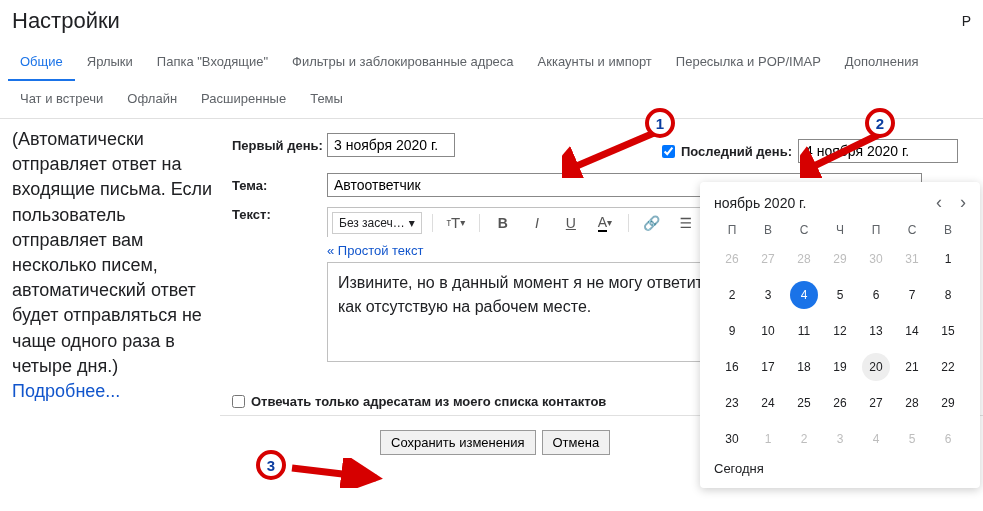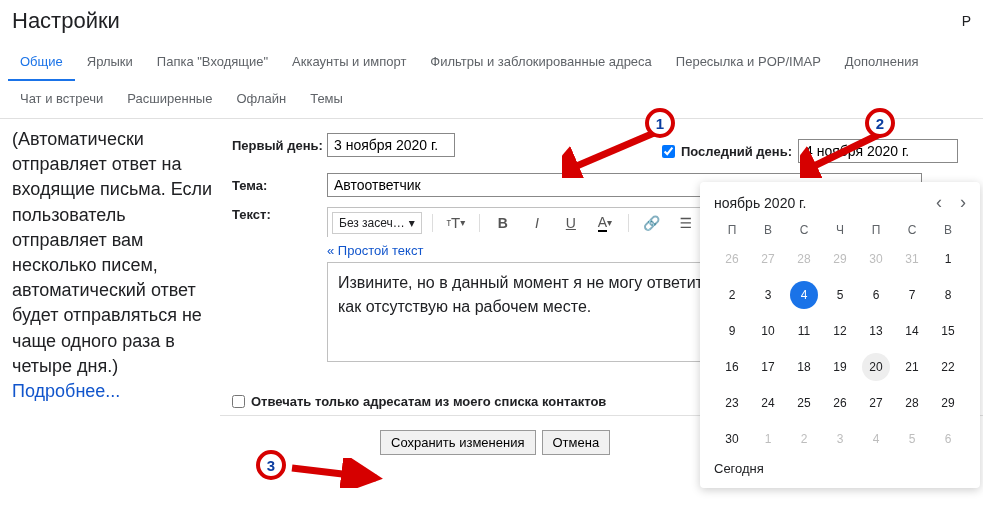--- a/index.html
+++ b/index.html
@@ -59,27 +59,27 @@
 
 <div class="header">
   <h1>Настройки</h1>
   <div class="right">P</div>
 </div>
 
 <div class="tabs" id="tabs-row1">
     <div class="tab active">Общие</div>
     <div class="tab">Ярлыки</div>
     <div class="tab">Папка "Входящие"</div>
+    <div class="tab">Фильтры и заблокированные адреса</div>
     <div class="tab">Аккаунты и импорт</div>
-    <div class="tab">Фильтры и заблокированные адреса</div>
     <div class="tab">Пересылка и POP/IMAP</div>
     <div class="tab">Дополнения</div>
     <div class="tab">Чат и встречи</div>
+    <div class="tab">Офлайн</div>
     <div class="tab">Расширенные</div>
-    <div class="tab">Офлайн</div>
     <div class="tab">Темы</div>
   </div>
 
 <div class="content">
   <div class="side">
     <span>(Автоматически отправляет ответ на входящие письма. Если пользователь отправляет вам несколько писем, автоматический ответ будет отправляться не чаще одного раза в четыре дня.)</span>
     <br>
     <a href="#">Подробнее...</a>
   </div>
 

